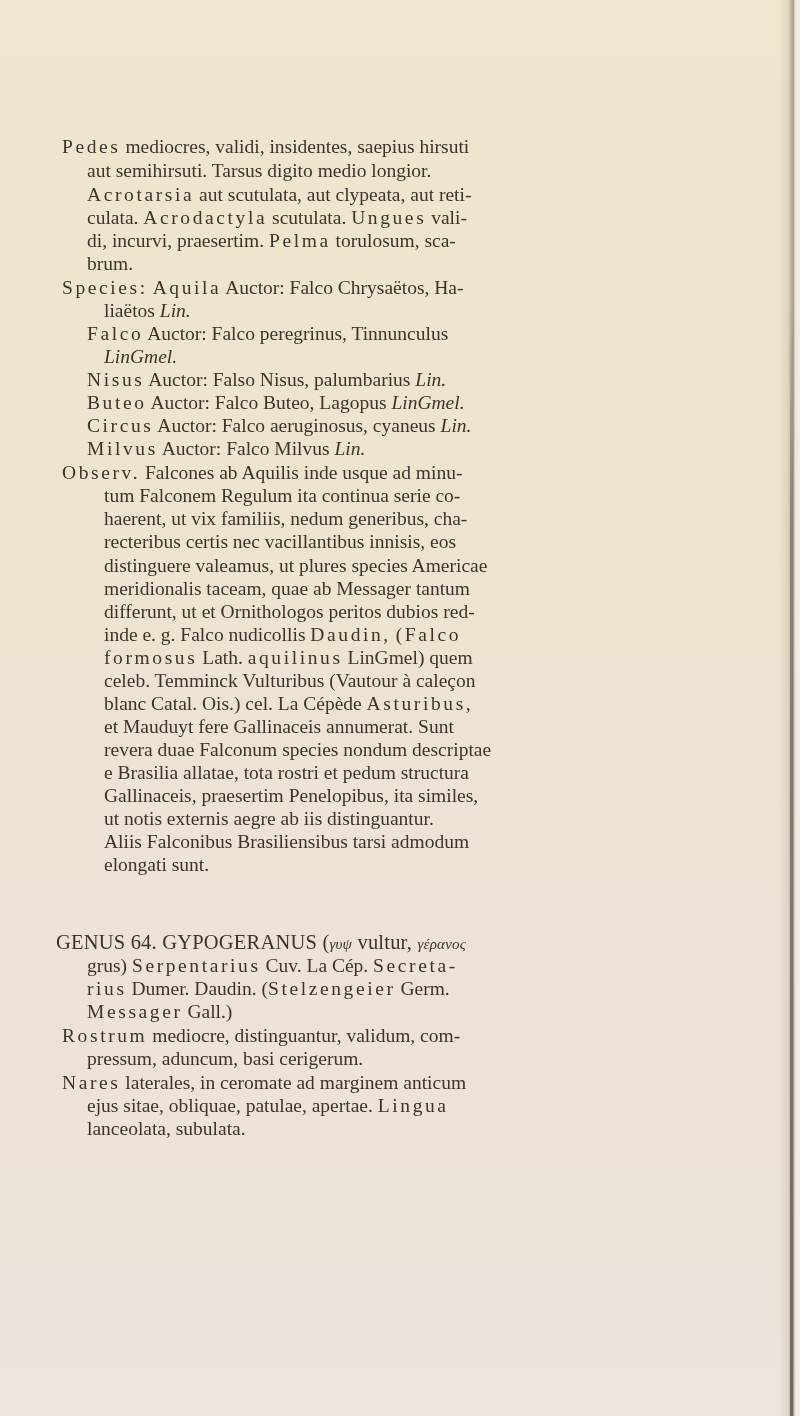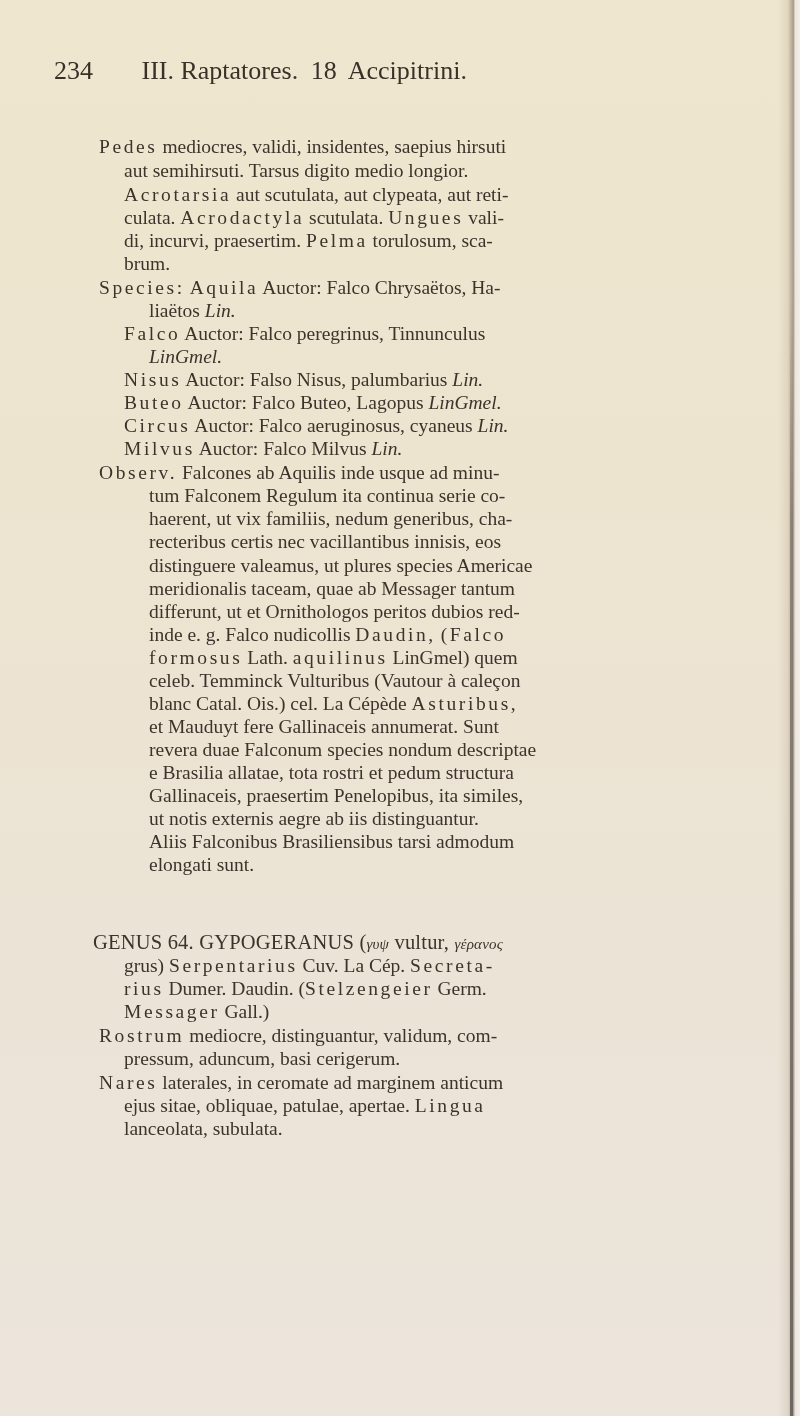--- a/index.html
+++ b/index.html
@@ -51,43 +51,36 @@
       left: 0; top: 0;
       width: 800px;
       font-family: "Liberation Serif", serif;
       font-size: 19.5px;
       line-height: 21.4px;
       color: #3e332b;
     }
     .line {
       position: absolute;
       white-space: nowrap;
-      margin-left: 37px;
     }
     .sp { letter-spacing: 2.6px; }
     .it { font-style: italic; }
     .l0 { left: 62px; }
     .l1 { left: 87px; text-align: right; }
-    .l2 { left: 112px; font-family: Liberation Serif, serif; }
+    .l2 { left: 104px; font-family: Liberation Serif, serif; }
     .genus { font-size: 20.5px; letter-spacing: 0.2px; }
     .greek { font-style: italic; font-size: 15px; }
   </style>
 </head>
 <body>
 
 <div class="page">
   <div class="edge-shadow"></div>
   <div class="edge-line"></div>
 
-  <div class="running-head">
-    <span class="pagenum">234</span>
-    <span>III. Raptatores.</span>
-    <span class="sep">18</span>
-    <span>Accipitrini.</span>
-  </div>
 
   <div class="body-text">
 
     <div class="line l0" style="top:136px">
       <span class="sp">Pedes</span>
       <span>mediocres, validi, insidentes, saepius hirsuti</span>
     </div>
     <div class="line l1" style="top:160px">
       <span>aut semihirsuti. Tarsus digito medio longior.</span>
     </div>

